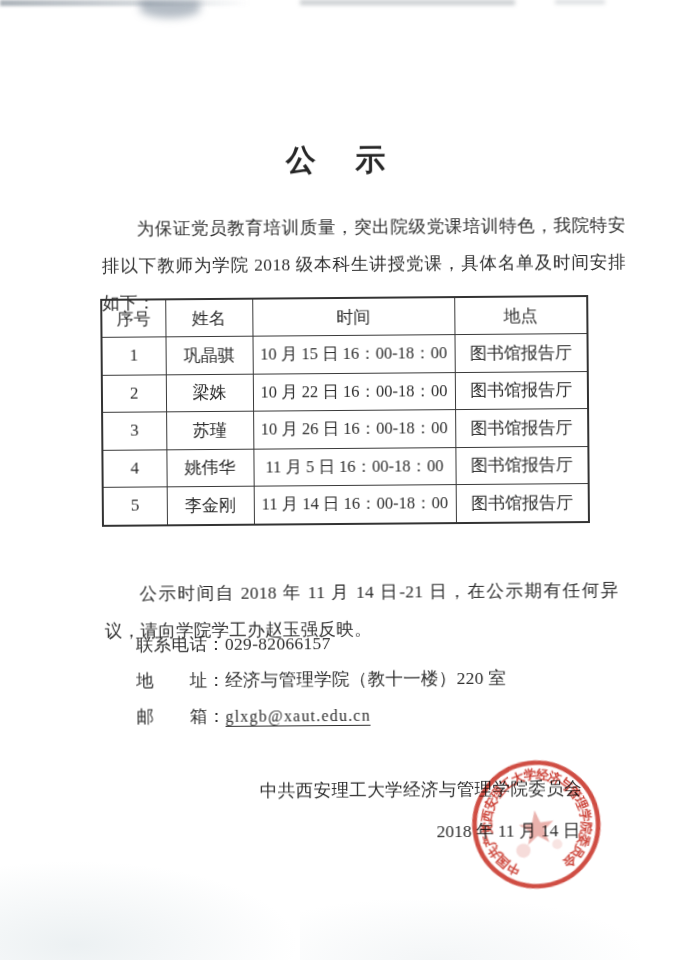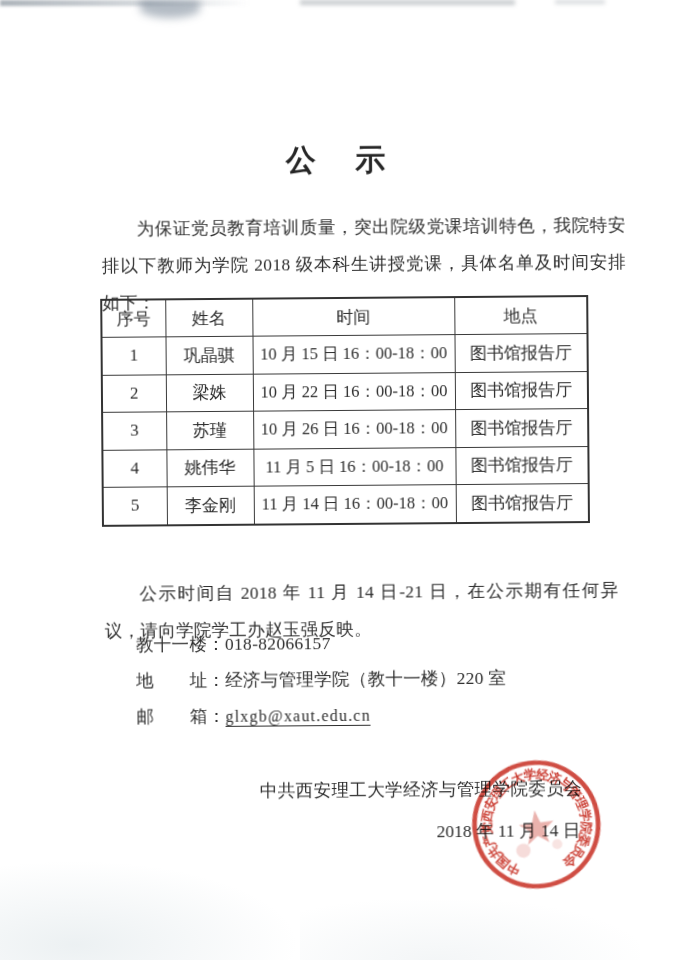--- a/index.html
+++ b/index.html
@@ -125,21 +125,21 @@
           <td>李金刚</td>
           <td>11 月 14 日 16：00-18：00</td>
           <td>图书馆报告厅</td>
         </tr>
       </tbody>
   </table>
 
   <p class="para notice">公示时间自 2018 年 11 月 14 日-21 日，在公示期有任何异议，请向学院学工办赵玉强反映。</p>
 
   <div class="info-line phone-line">
-    <span>教十一楼：</span><span>018-82066157</span>
+    <span>联系电话：</span><span>029-82066157</span>
   </div>
 
   <div class="info-line addr-line">
     <span>地　　址：</span><span>经济与管理学院（教十一楼）220 室</span>
   </div>
 
   <div class="info-line email-line">
     <span>邮　　箱：</span><span class="email-value">glxgb@xaut.edu.cn</span>
   </div>
 

